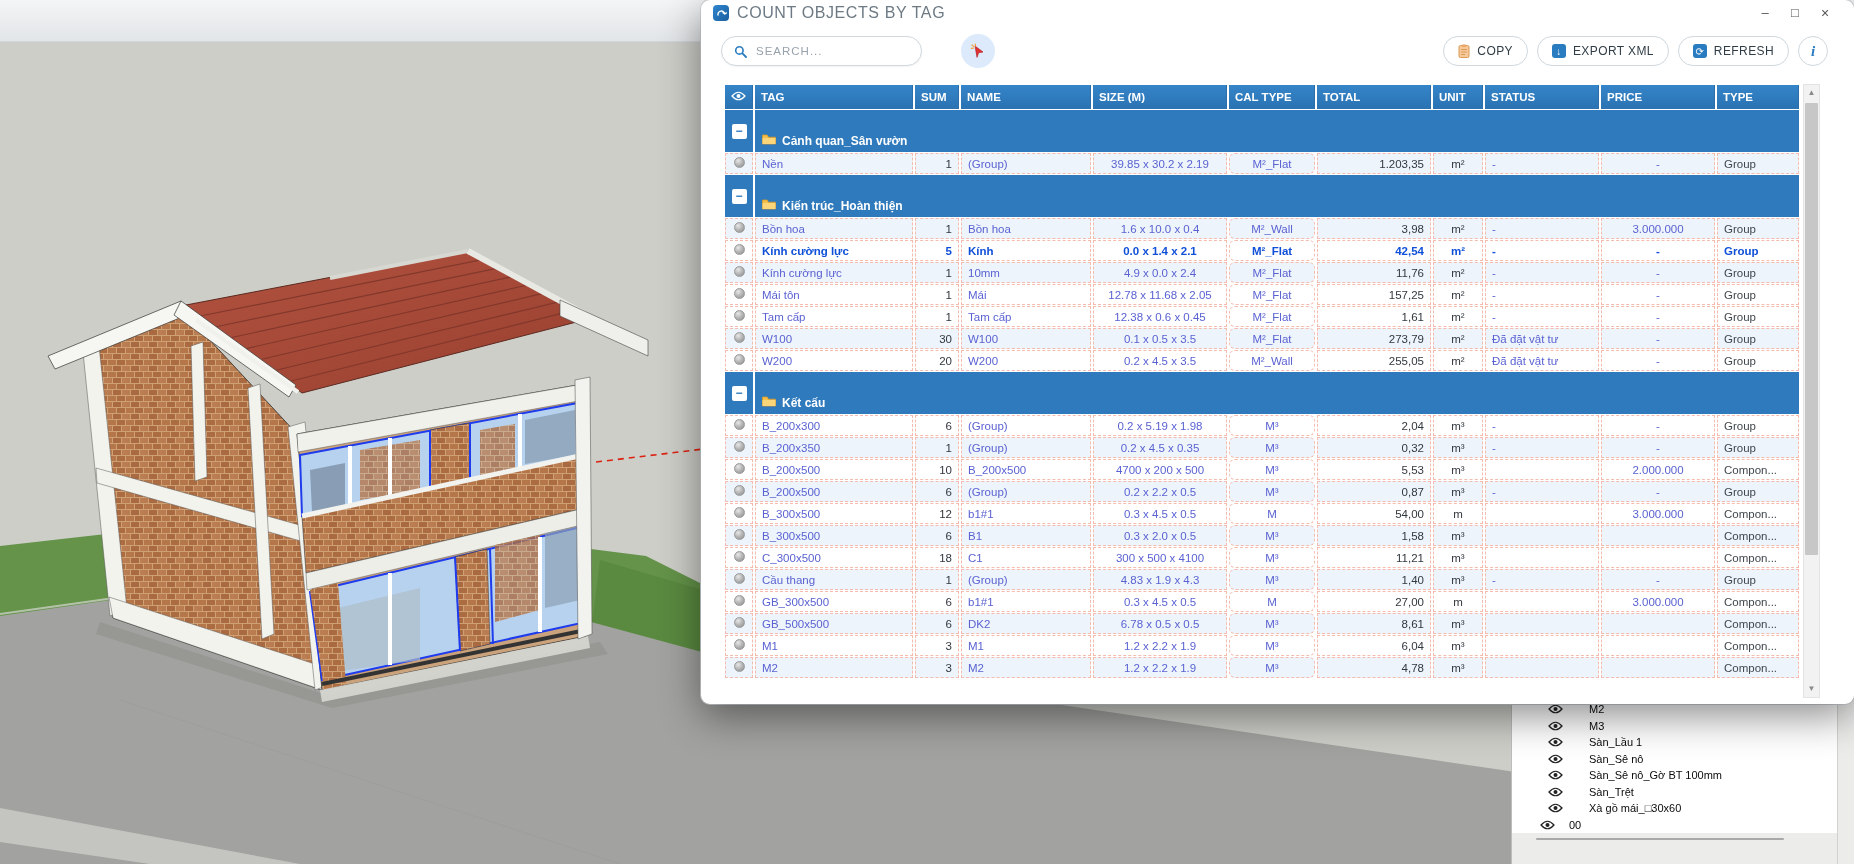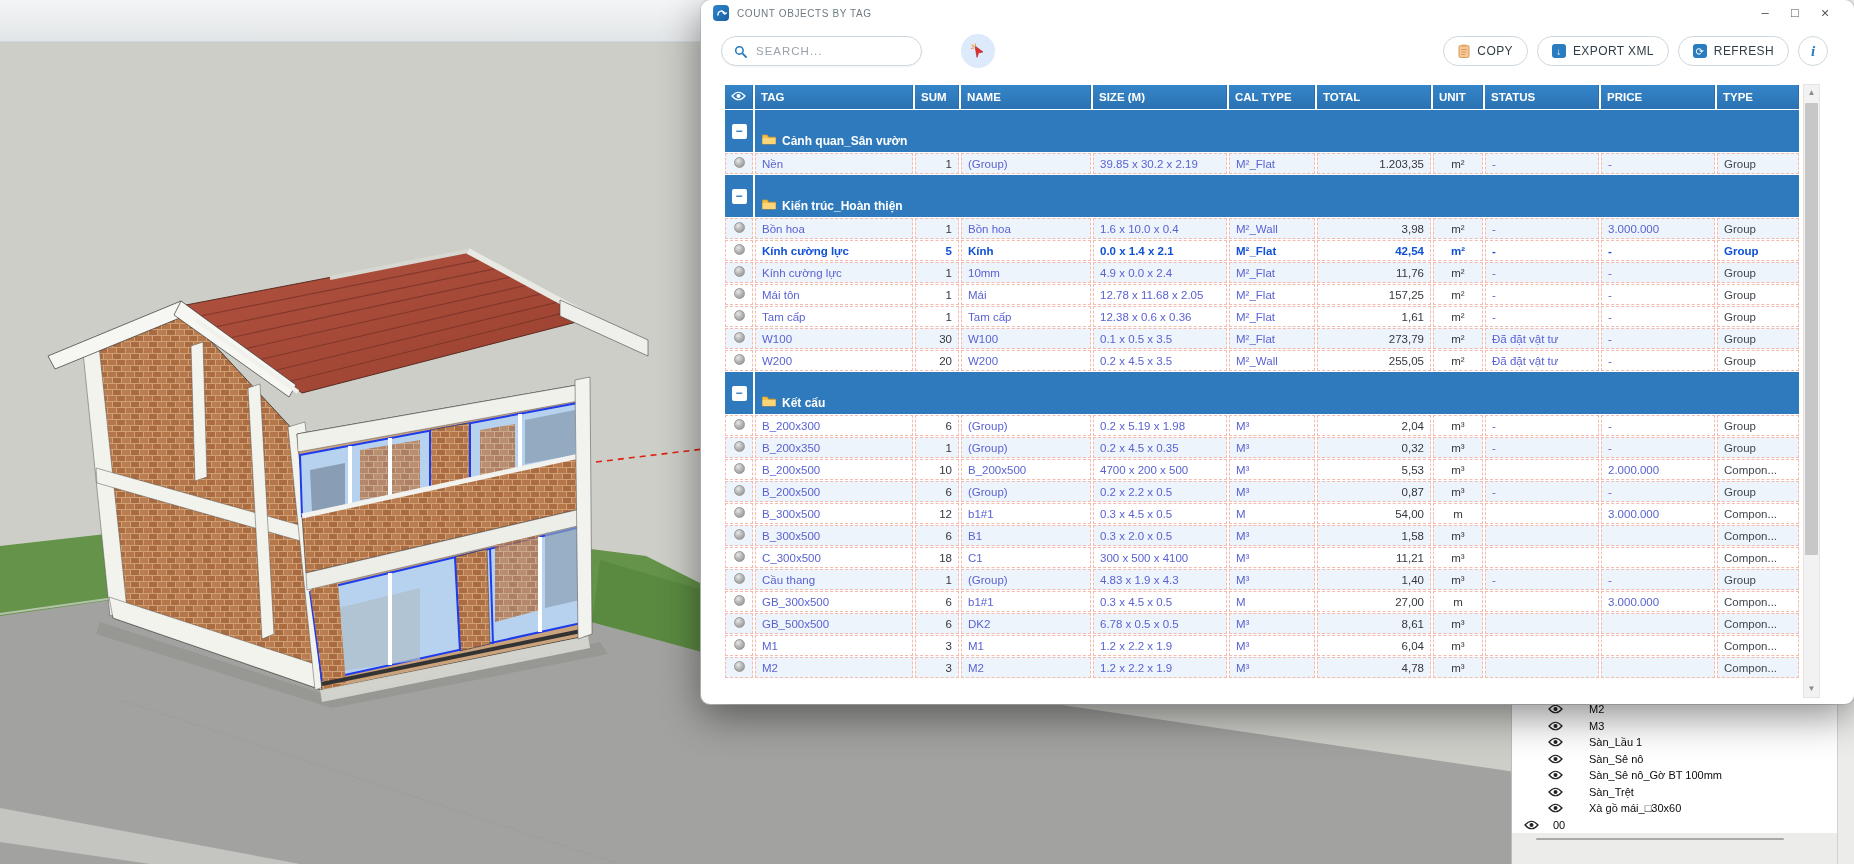--- a/index.html
+++ b/index.html
@@ -7,33 +7,33 @@
   .screen{position:relative;width:1854px;height:864px;overflow:hidden;
     font-family:"Liberation Sans",sans-serif;background:#cdcec8;}
   
   .viewport{position:absolute;inset:0;z-index:0;}
   
   .tags-panel{position:absolute;left:1511px;top:686px;right:0;bottom:0;z-index:2;
     background:#ececeb;border-left:1px solid #bdbdbd;border-top:1px solid #cfcfcf;}
   .tag-rows{background:#fff;padding-top:14px;width:calc(100% - 17px);}
   .tag-row{display:flex;align-items:center;height:16.5px;cursor:default;}
   .tag-row.lvl1{padding-left:36px;}
-  .tag-row.lvl0{padding-left:12px;}
+  .tag-row.lvl0{padding-left:28px;}
   .tag-row .eye{flex:0 0 auto;margin-right:26px;display:flex;}
   .tag-row.lvl0 .eye{margin-right:14px;}
   .tag-label{font-size:11px;color:#0a0a0a;white-space:nowrap;}
   .tag-divider{height:2px;background:#a9a9a9;margin:5px 70px 0 24px;border-radius:1px;}
   .tags-strip{position:absolute;top:0;right:0;bottom:0;width:17px;background:#ececeb;border-left:1px solid #d2d2d0;}
   
   .dialog{position:absolute;left:701px;top:0;width:1153px;height:704px;z-index:5;
     background:#fff;border-radius:9px;box-shadow:0 12px 40px rgba(0,0,0,.45),0 0 0 1px #d8dcdf;}
   .titlebar{height:26px;display:flex;align-items:center;padding:0 14px 0 12px;}
   .app-icon{width:16px;height:16px;border-radius:4px;background:linear-gradient(135deg,#2f86cf,#1b5f9e);
     display:flex;align-items:center;justify-content:center;margin-right:8px;}
-  .title-text{font-size:10px;color:#6d7a84;letter-spacing:.6px;flex:1;}
+  .title-text{font-size:16px;color:#6d7a84;letter-spacing:.6px;flex:1;}
   .winbtn{width:30px;text-align:center;color:#555;font-size:13px;cursor:default;line-height:26px;}
   .winbtn.close{font-size:14px;}
   .dlg-toolbar{display:flex;align-items:center;padding:8px 26px 8px 20px;gap:28px;}
   .search-pill{width:201px;height:30px;border:1.5px solid #cfd8de;border-radius:16px;background:#fff;
     display:flex;align-items:center;padding:0 12px;box-shadow:0 1px 2px rgba(0,0,0,.05);}
   .search-pill input{border:none;outline:none;width:100%;font-size:11.5px;letter-spacing:1px;
     color:#55606a;font-family:"Liberation Sans",sans-serif;background:transparent;}
   .search-pill input::placeholder{color:#98a2ac;}
   .cursor-btn{width:34px;height:34px;border-radius:50%;background:#dceafc;border:none;margin-left:11px;
     display:flex;align-items:center;justify-content:center;cursor:pointer;}
@@ -52,22 +52,22 @@
   table.obj th{background:linear-gradient(#3585c9,#2a72b2);color:#fff;font-size:11.5px;text-align:left;
     padding:6px 6px;border-right:1px solid #2b6ea9;white-space:nowrap;cursor:pointer;}
   table.obj td{font-size:11.5px;padding:3px 6px;border:1px dashed #f4bcae;white-space:nowrap;
     overflow:hidden;text-overflow:ellipsis;height:14px;cursor:default;}
   tr.grp td{background:#2e7abc;border:1px solid #2e7abc;color:#fff;font-weight:bold;font-size:12px;}
   tr.grp td.first{background:#2e7abc;text-align:center;padding:2px;}
   tr.lt td{background:#edf4fb;}
   tr.wh td{background:#fff;}
   td.c-eye{text-align:center;padding:2px;}
   td.c-tag,td.c-name,td.c-status{color:#5a62d2;}
-  td.c-size,td.c-price{color:#5a62d2;text-align:left;}
-  td.c-cal{color:#5a62d2;text-align:left;}
+  td.c-size,td.c-price{color:#5a62d2;text-align:center;}
+  td.c-cal{color:#5a62d2;text-align:center;border-radius:6px;}
   td.c-sum{color:#32383e;text-align:right;}
   td.c-total{color:#32383e;text-align:right;}
   td.c-unit{color:#32383e;text-align:center;}
   td.c-type{color:#40474d;}
   tr.sel td{background:#fff !important;color:#1050d8 !important;font-weight:bold;}
   .sphere{display:inline-block;width:11px;height:11px;border-radius:50%;
     background:radial-gradient(circle at 35% 30%,#e8e8e8,#b9b9b9 45%,#8a8a8a);border:1px solid #9a9a9a;}
   .chip{display:inline-block;width:15px;height:15px;background:#fff;border-radius:2px;color:#2e7abc;
     font-weight:bold;font-size:12px;line-height:15px;text-align:center;cursor:pointer;}
   .grp-label{display:flex;align-items:center;gap:6px;margin-top:20px;}
@@ -447,21 +447,21 @@
               <td class="c-unit">m²</td>
               <td class="c-status">-</td>
               <td class="c-price">-</td>
               <td class="c-type">Group</td>
             </tr>
             <tr class="wh">
               <td class="c-eye"><span class="sphere"></span></td>
               <td class="c-tag">Tam cấp</td>
               <td class="c-sum">1</td>
               <td class="c-name">Tam cấp</td>
-              <td class="c-size">12.38 x 0.6 x 0.36</td>
+              <td class="c-size">12.38 x 0.6 x 0.45</td>
               <td class="c-cal">M²_Flat</td>
               <td class="c-total">1,61</td>
               <td class="c-unit">m²</td>
               <td class="c-status">-</td>
               <td class="c-price">-</td>
               <td class="c-type">Group</td>
             </tr>
             <tr class="lt">
               <td class="c-eye"><span class="sphere"></span></td>
               <td class="c-tag">W100</td>

